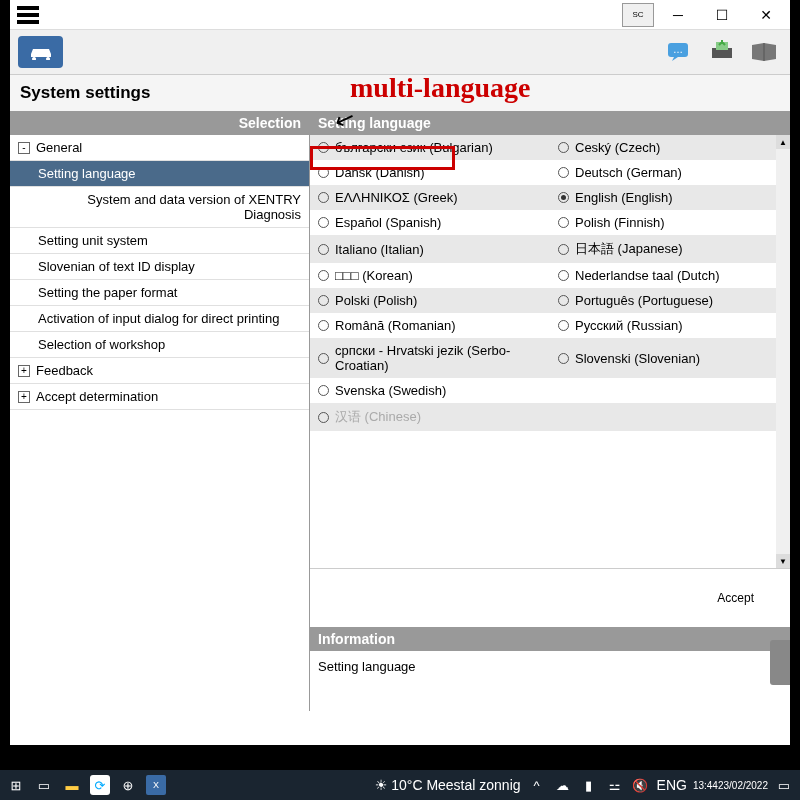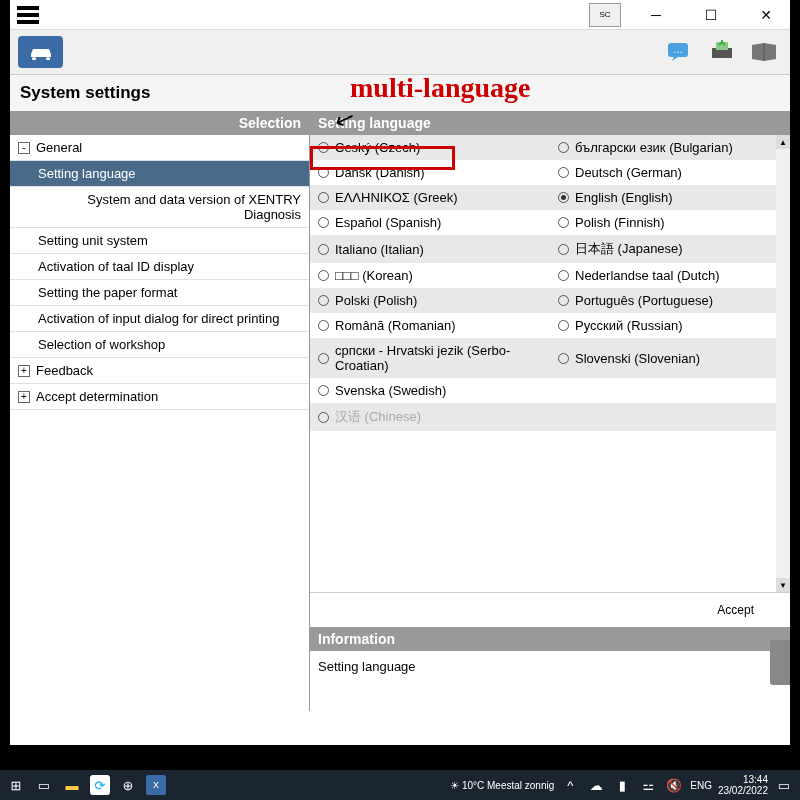--- a/index.html
+++ b/index.html
@@ -3,21 +3,21 @@
 <meta charset="utf-8">
 <style>
 * { box-sizing: border-box; margin: 0; padding: 0; }
 body { font-family: Arial, sans-serif; font-size: 13px; background: #000; width: 800px; height: 800px; overflow: hidden; position: relative; }
 
 .window { background: #fff; width: 780px; height: 745px; margin: 0 auto; margin-top: 0; position: relative; }
 
 .titlebar { height: 30px; background: #fff; display: flex; align-items: center; justify-content: space-between; padding: 0 4px; border-bottom: 1px solid #ddd; }
 .hamburger { width: 28px; height: 22px; display: flex; flex-direction: column; justify-content: space-between; padding: 2px 3px; cursor: pointer; }
 .hamburger span { height: 4px; background: #000; display: block; }
-.titlebar-right { display: flex; align-items: center; gap: 15px; }
+.titlebar-right { display: flex; align-items: center; gap: 4px; }
 .titlebar-icon-box { width: 32px; height: 24px; border: 1px solid #999; display: flex; align-items: center; justify-content: center; font-size: 8px; background: #f0f0f0; }
 .win-btn { width: 40px; height: 28px; display: flex; align-items: center; justify-content: center; font-size: 14px; cursor: pointer; font-family: "Segoe UI Symbol", sans-serif; }
 
 .toolbar { height: 45px; background: #f0f0f0; display: flex; align-items: center; justify-content: space-between; padding: 0 8px; border-bottom: 1px solid #ccc; }
 .car-btn { width: 45px; height: 32px; background: #3a6ba5; border-radius: 4px; display: flex; align-items: center; justify-content: center; cursor: pointer; }
 .car-btn svg { fill: #fff; }
 .toolbar-right { display: flex; align-items: center; gap: 6px; }
 .toolbar-ico { width: 36px; height: 30px; display: flex; align-items: center; justify-content: center; cursor: pointer; }
 
 .page-title { font-size: 17px; font-weight: bold; padding: 8px 10px; background: #f5f5f5; }
@@ -38,36 +38,36 @@
 .lang-row:nth-child(odd) { background: #e8e8e8; }
 .lang-row:nth-child(even) { background: #fff; }
 .lang-cell { width: 50%; padding: 5px 8px; display: flex; align-items: center; gap: 6px; cursor: pointer; font-size: 13px; }
 .lang-cell.faded { color: #aaa; }
 .radio { width: 11px; height: 11px; border: 1px solid #555; border-radius: 50%; display: inline-flex; align-items: center; justify-content: center; flex-shrink: 0; }
 .radio.checked::after { content: ""; width: 5px; height: 5px; background: #333; border-radius: 50%; display: block; }
 .scrollbar { position: absolute; right: 0; top: 0; width: 14px; height: 100%; background: #f0f0f0; }
 .sb-btn { width: 14px; height: 14px; background: #ddd; display: flex; align-items: center; justify-content: center; font-size: 8px; }
 .sb-btn.bot { position: absolute; bottom: 0; }
 
-.accept-bar { text-align: right; padding: 6px 20px; border-top: 1px solid #ccc; background: #fff; }
+.accept-bar { text-align: right; padding: 18px 20px; border-top: 1px solid #ccc; background: #fff; }
 .accept-btn { display: inline-block; padding: 4px 16px; font-size: 12px; cursor: pointer; }
 
 .info-hdr { background: #999; color: #fff; font-weight: bold; padding: 4px 8px; font-size: 14px; }
 .info-body { padding: 8px; font-size: 13px; min-height: 60px; }
 
 .annotation-title { position: absolute; top: 72px; left: 340px; font-size: 28px; font-weight: bold; color: #c00; font-family: "Times New Roman", serif; text-align: right; }
 .annotation-arrow { position: absolute; top: 105px; left: 325px; font-size: 24px; color: #000; transform: rotate(20deg); }
 .annotation-box { position: absolute; top: 146px; left: 300px; width: 145px; height: 24px; border: 3px solid #c00; pointer-events: none; }
 
 .taskbar { position: absolute; bottom: 0; left: 0; right: 0; height: 30px; background: #1a2530; display: flex; align-items: center; justify-content: space-between; padding: 0 6px; color: #fff; font-size: 10px; }
 .task-left { display: flex; align-items: center; gap: 8px; }
 .task-ico { width: 20px; height: 20px; display: flex; align-items: center; justify-content: center; font-size: 13px; cursor: pointer; }
 .task-right { display: flex; align-items: center; gap: 6px; }
-.task-txt { font-size: 10px; }
-.task-time { display: flex; flex-direction: column; align-items: flex-end; font-size: 10px; line-height: 1.1; }
+.task-txt { font-size: 14px; }
+.task-time { display: flex; flex-direction: row; align-items: flex-end; font-size: 10px; line-height: 1.1; }
 
 .side-tab { position: absolute; right: 0; top: 640px; width: 20px; height: 45px; background: #888; border-radius: 3px 0 0 3px; }
 </style>
 </head>
 <body>
 
 <div class="window">
   <div class="titlebar">
     <div class="hamburger">
         <span></span>
@@ -125,21 +125,21 @@
           <div class="tree-row l2 sel">
             <span>Setting language</span>
           </div>
           <div class="tree-row l2">
             <span>System and data version of XENTRY Diagnosis</span>
           </div>
           <div class="tree-row l2">
             <span>Setting unit system</span>
           </div>
           <div class="tree-row l2">
-            <span>Activation of taal ID display</span>
+            <span>Slovenian of text ID display</span>
           </div>
           <div class="tree-row l2">
             <span>Setting the paper format</span>
           </div>
           <div class="tree-row l2">
             <span>Activation of input dialog for direct printing</span>
           </div>
           <div class="tree-row l2">
             <span>Selection of workshop</span>
           </div>
@@ -152,25 +152,25 @@
             <span>Accept determination</span>
           </div>
         </div>
     </div>
     <div class="main">
       <div class="main-hdr">Setting language</div>
       <div class="lang-grid" id="lang-grid">
         <div class="lang-row">
             <div class="lang-cell">
               <span class="radio"></span>
+              <span>български език (Bulgarian)</span>
+            </div>
+            <div class="lang-cell">
+              <span class="radio"></span>
               <span>Ceský (Czech)</span>
-            </div>
-            <div class="lang-cell">
-              <span class="radio"></span>
-              <span>български език (Bulgarian)</span>
             </div>
           </div>
           <div class="lang-row">
             <div class="lang-cell">
               <span class="radio"></span>
               <span>Dansk (Danish)</span>
             </div>
             <div class="lang-cell">
               <span class="radio"></span>
               <span>Deutsch (German)</span>

